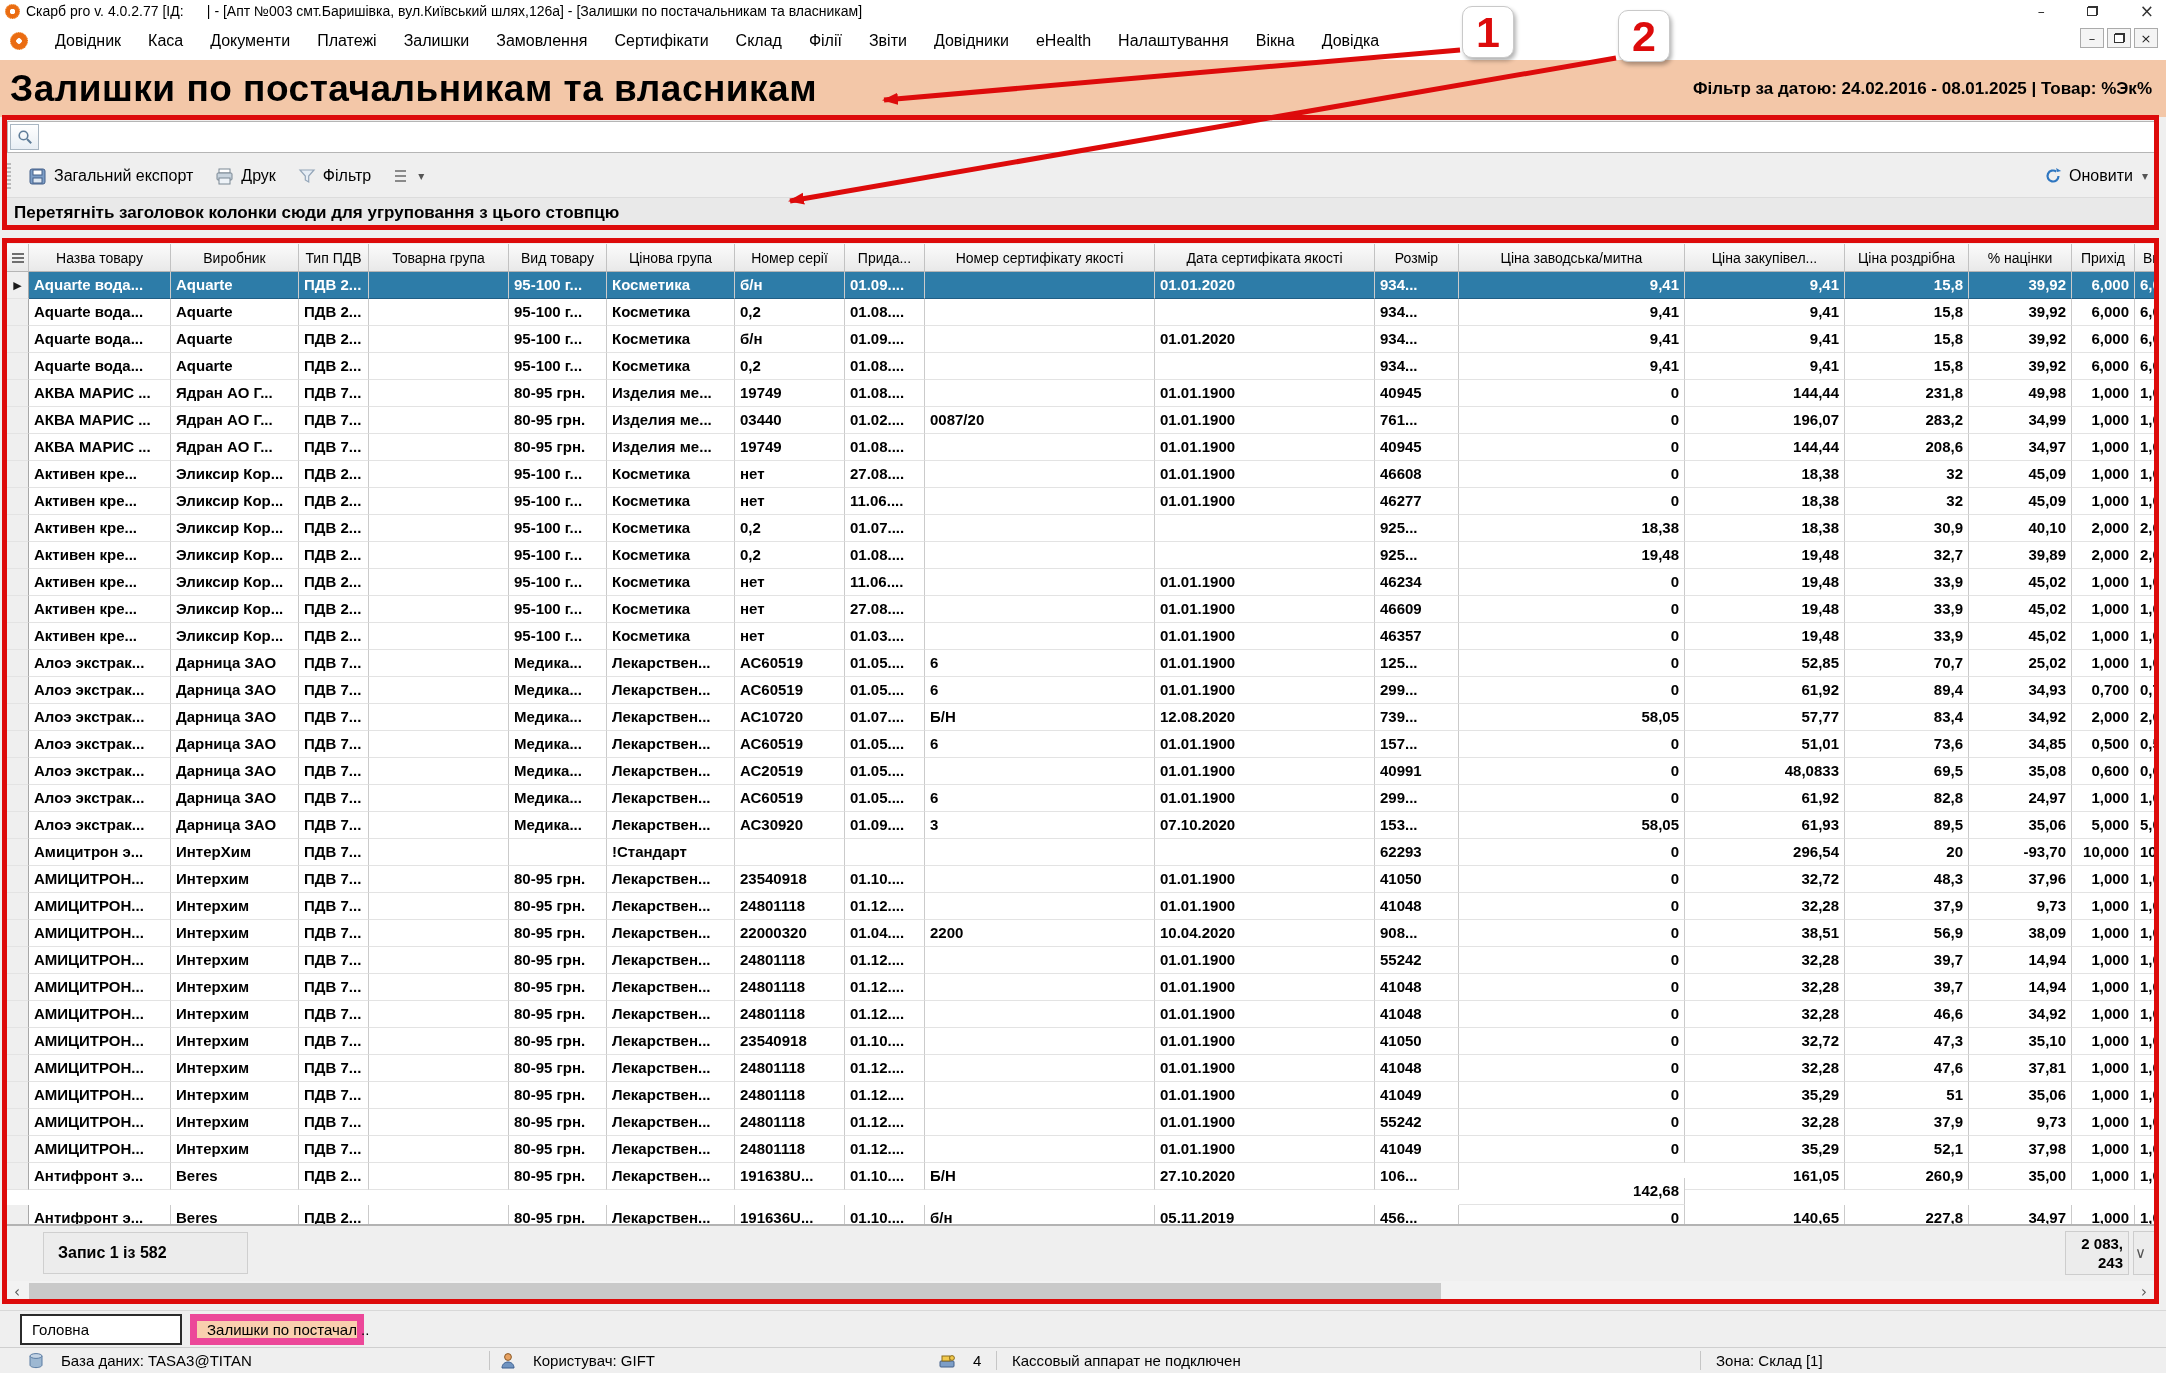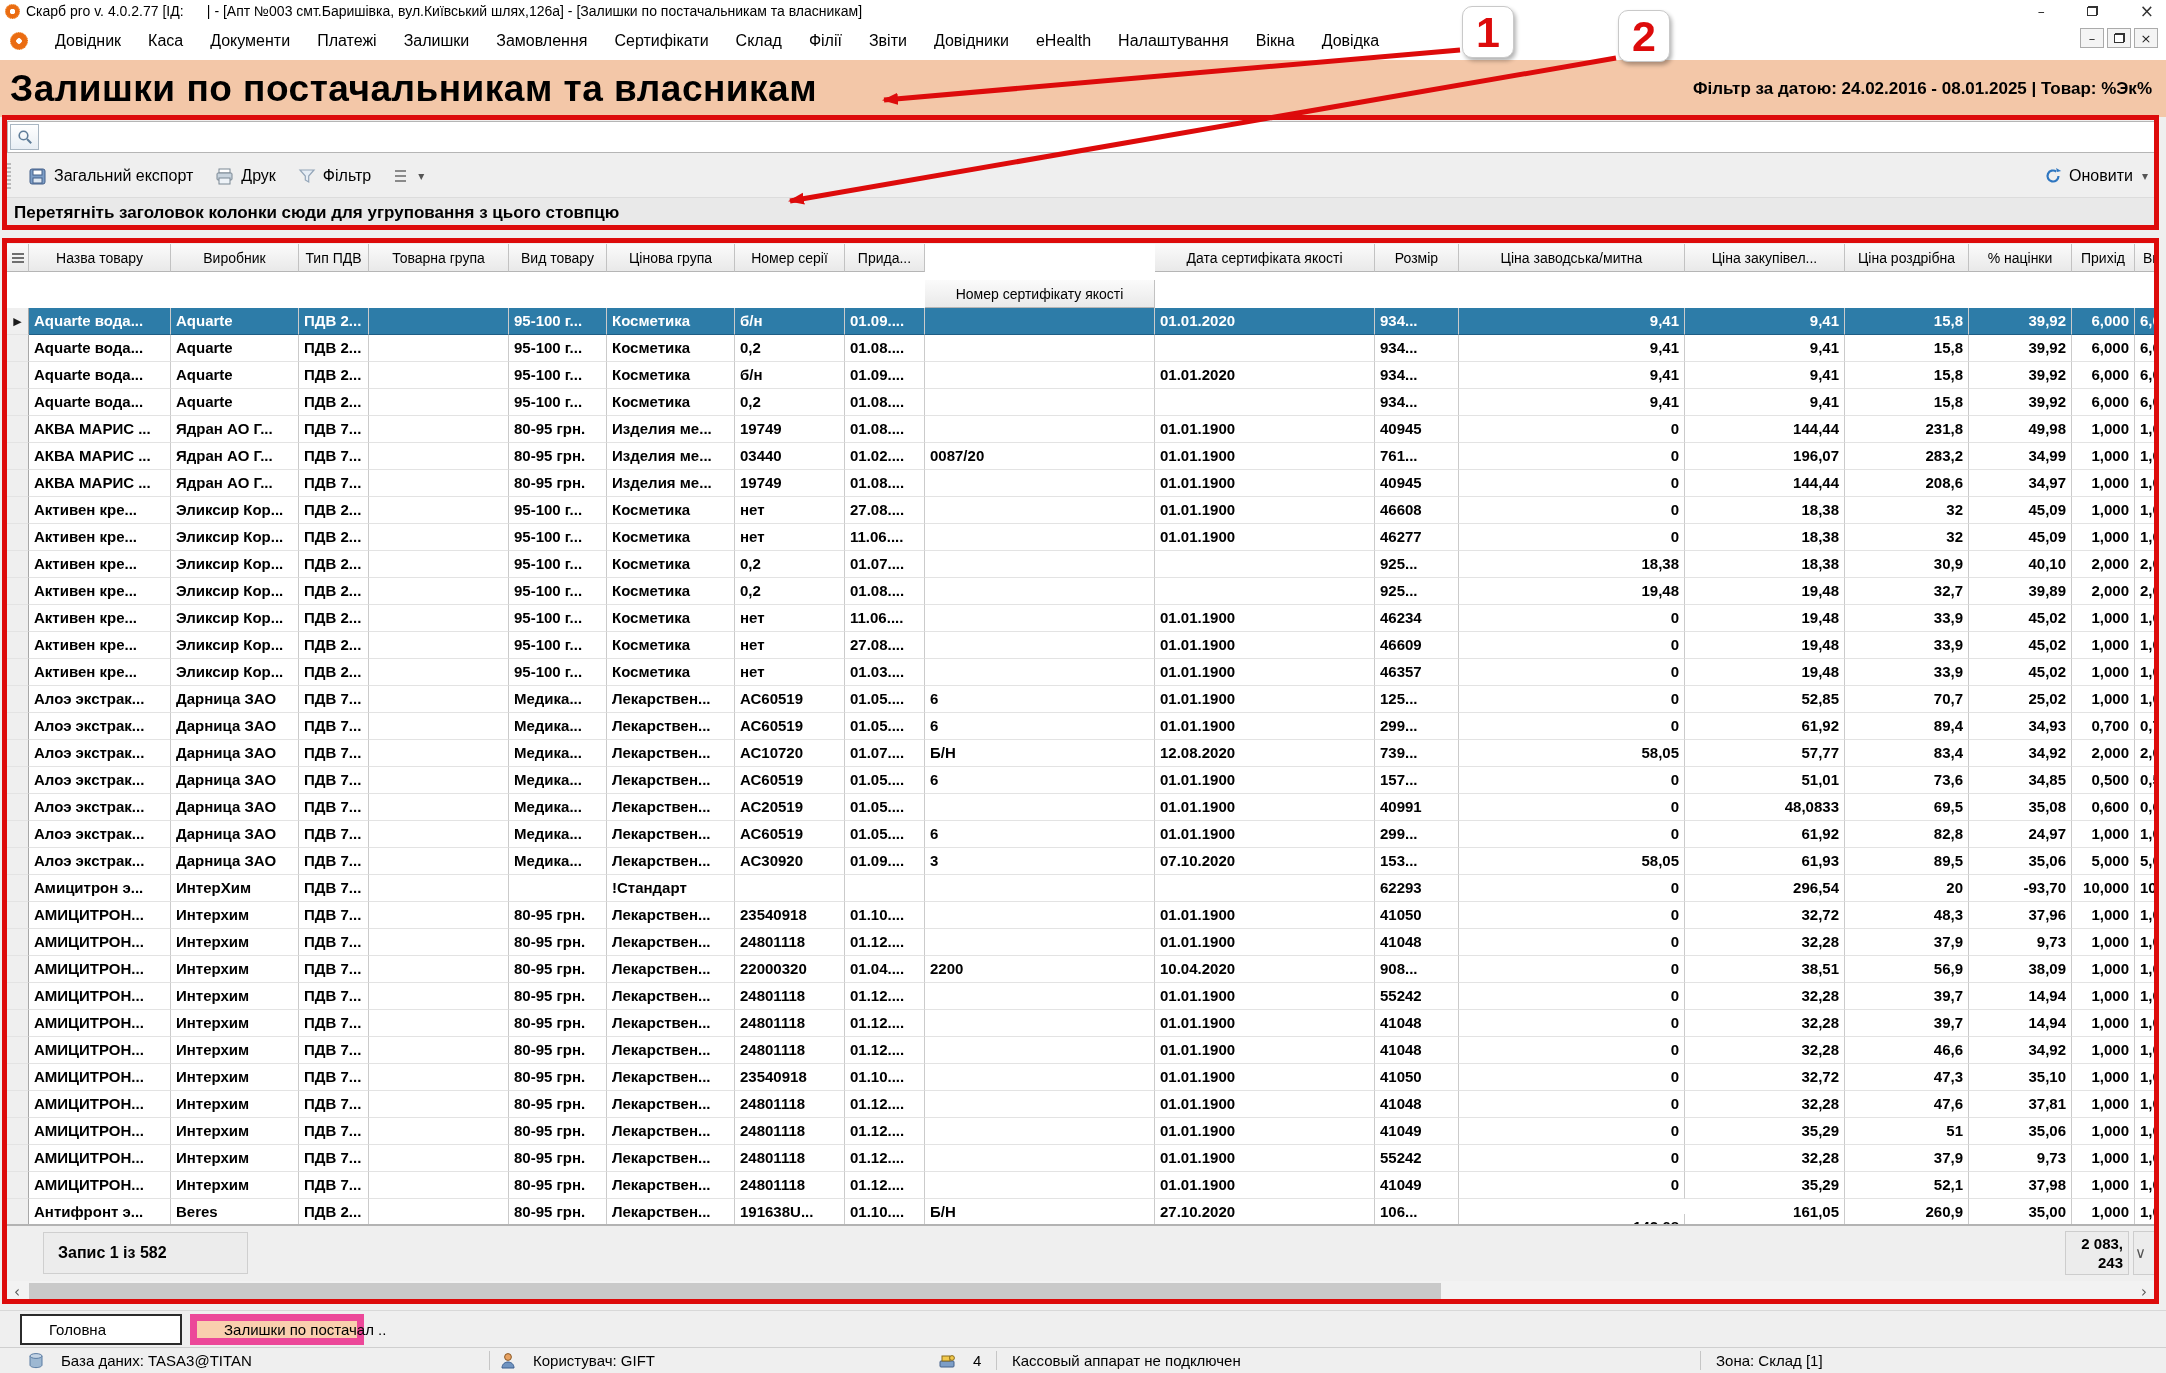--- a/index.html
+++ b/index.html
@@ -89,21 +89,21 @@
   .hscroll{position:absolute;top:1281px;left:7px;width:2149px;height:21px;background:#f2f2f2;}
   .hs-arrow{position:absolute;top:0;width:20px;height:21px;display:flex;align-items:center;justify-content:center;
     color:#555;font-size:15px;}
   .hs-left{left:0;}
   .hs-right{right:2px;}
   .hs-thumb{position:absolute;left:22px;top:2px;width:1412px;height:17px;background:#c9c9c9;}
 
   
   .tabsrow{position:absolute;top:1310px;left:0;right:0;height:37px;background:#efefef;
     border-top:1px solid #d8d8d8;display:flex;align-items:flex-start;padding-top:3px;}
-  .tab{height:31px;display:flex;align-items:center;padding:0 27px;font-size:15px;white-space:nowrap;}
+  .tab{height:31px;display:flex;align-items:center;padding:0 10px;font-size:15px;white-space:nowrap;}
   .tab-home{margin-left:20px;width:162px;background:#fff;border:2px solid #2b2b2b;}
   .tab-current{margin-left:8px;width:174px;background:#f9cfae;border:7px solid #ec4899;}
 
   
   .statusbar{position:absolute;top:1347px;left:0;right:0;height:26px;background:#efefef;
     border-top:1px solid #cfcfcf;font-size:15px;}
   .sb-item{position:absolute;top:0;height:25px;display:flex;align-items:center;gap:17px;}
   .sb-sep{position:absolute;top:3px;width:1px;height:19px;background:#c6c6c6;}
 
   
@@ -223,21 +223,21 @@
         <span class="grid-menu-glyph"></span>
       </div>
       <div class="hcell" style="width: 142px;">Назва товару</div>
       <div class="hcell" style="width: 128px;">Виробник</div>
       <div class="hcell" style="width: 70px;">Тип ПДВ</div>
       <div class="hcell" style="width: 140px; text-align: right;">Товарна група</div>
       <div class="hcell" style="width: 98px;">Вид товару</div>
       <div class="hcell" style="width: 128px;">Цінова група</div>
       <div class="hcell" style="width: 110px;">Номер серії</div>
       <div class="hcell" style="width: 80px;">Прида...</div>
-      <div class="hcell" style="width: 230px; margin-top: 36px;">Номер сертифікату якості</div>
+      <div class="hcell" style="width: 230px;">Номер сертифікату якості</div>
       <div class="hcell" style="width: 220px;">Дата сертифіката якості</div>
       <div class="hcell" style="width: 84px;">Розмір</div>
       <div class="hcell" style="width: 226px;">Ціна заводська/митна</div>
       <div class="hcell" style="width: 160px;">Ціна закупівел...</div>
       <div class="hcell" style="width: 124px;">Ціна роздрібна</div>
       <div class="hcell" style="width: 103px;">% націнки</div>
       <div class="hcell" style="width: 63px;">Прихід</div>
       <div class="hcell" style="width: 60px;">Витр...</div>
     </div>
   <div>

